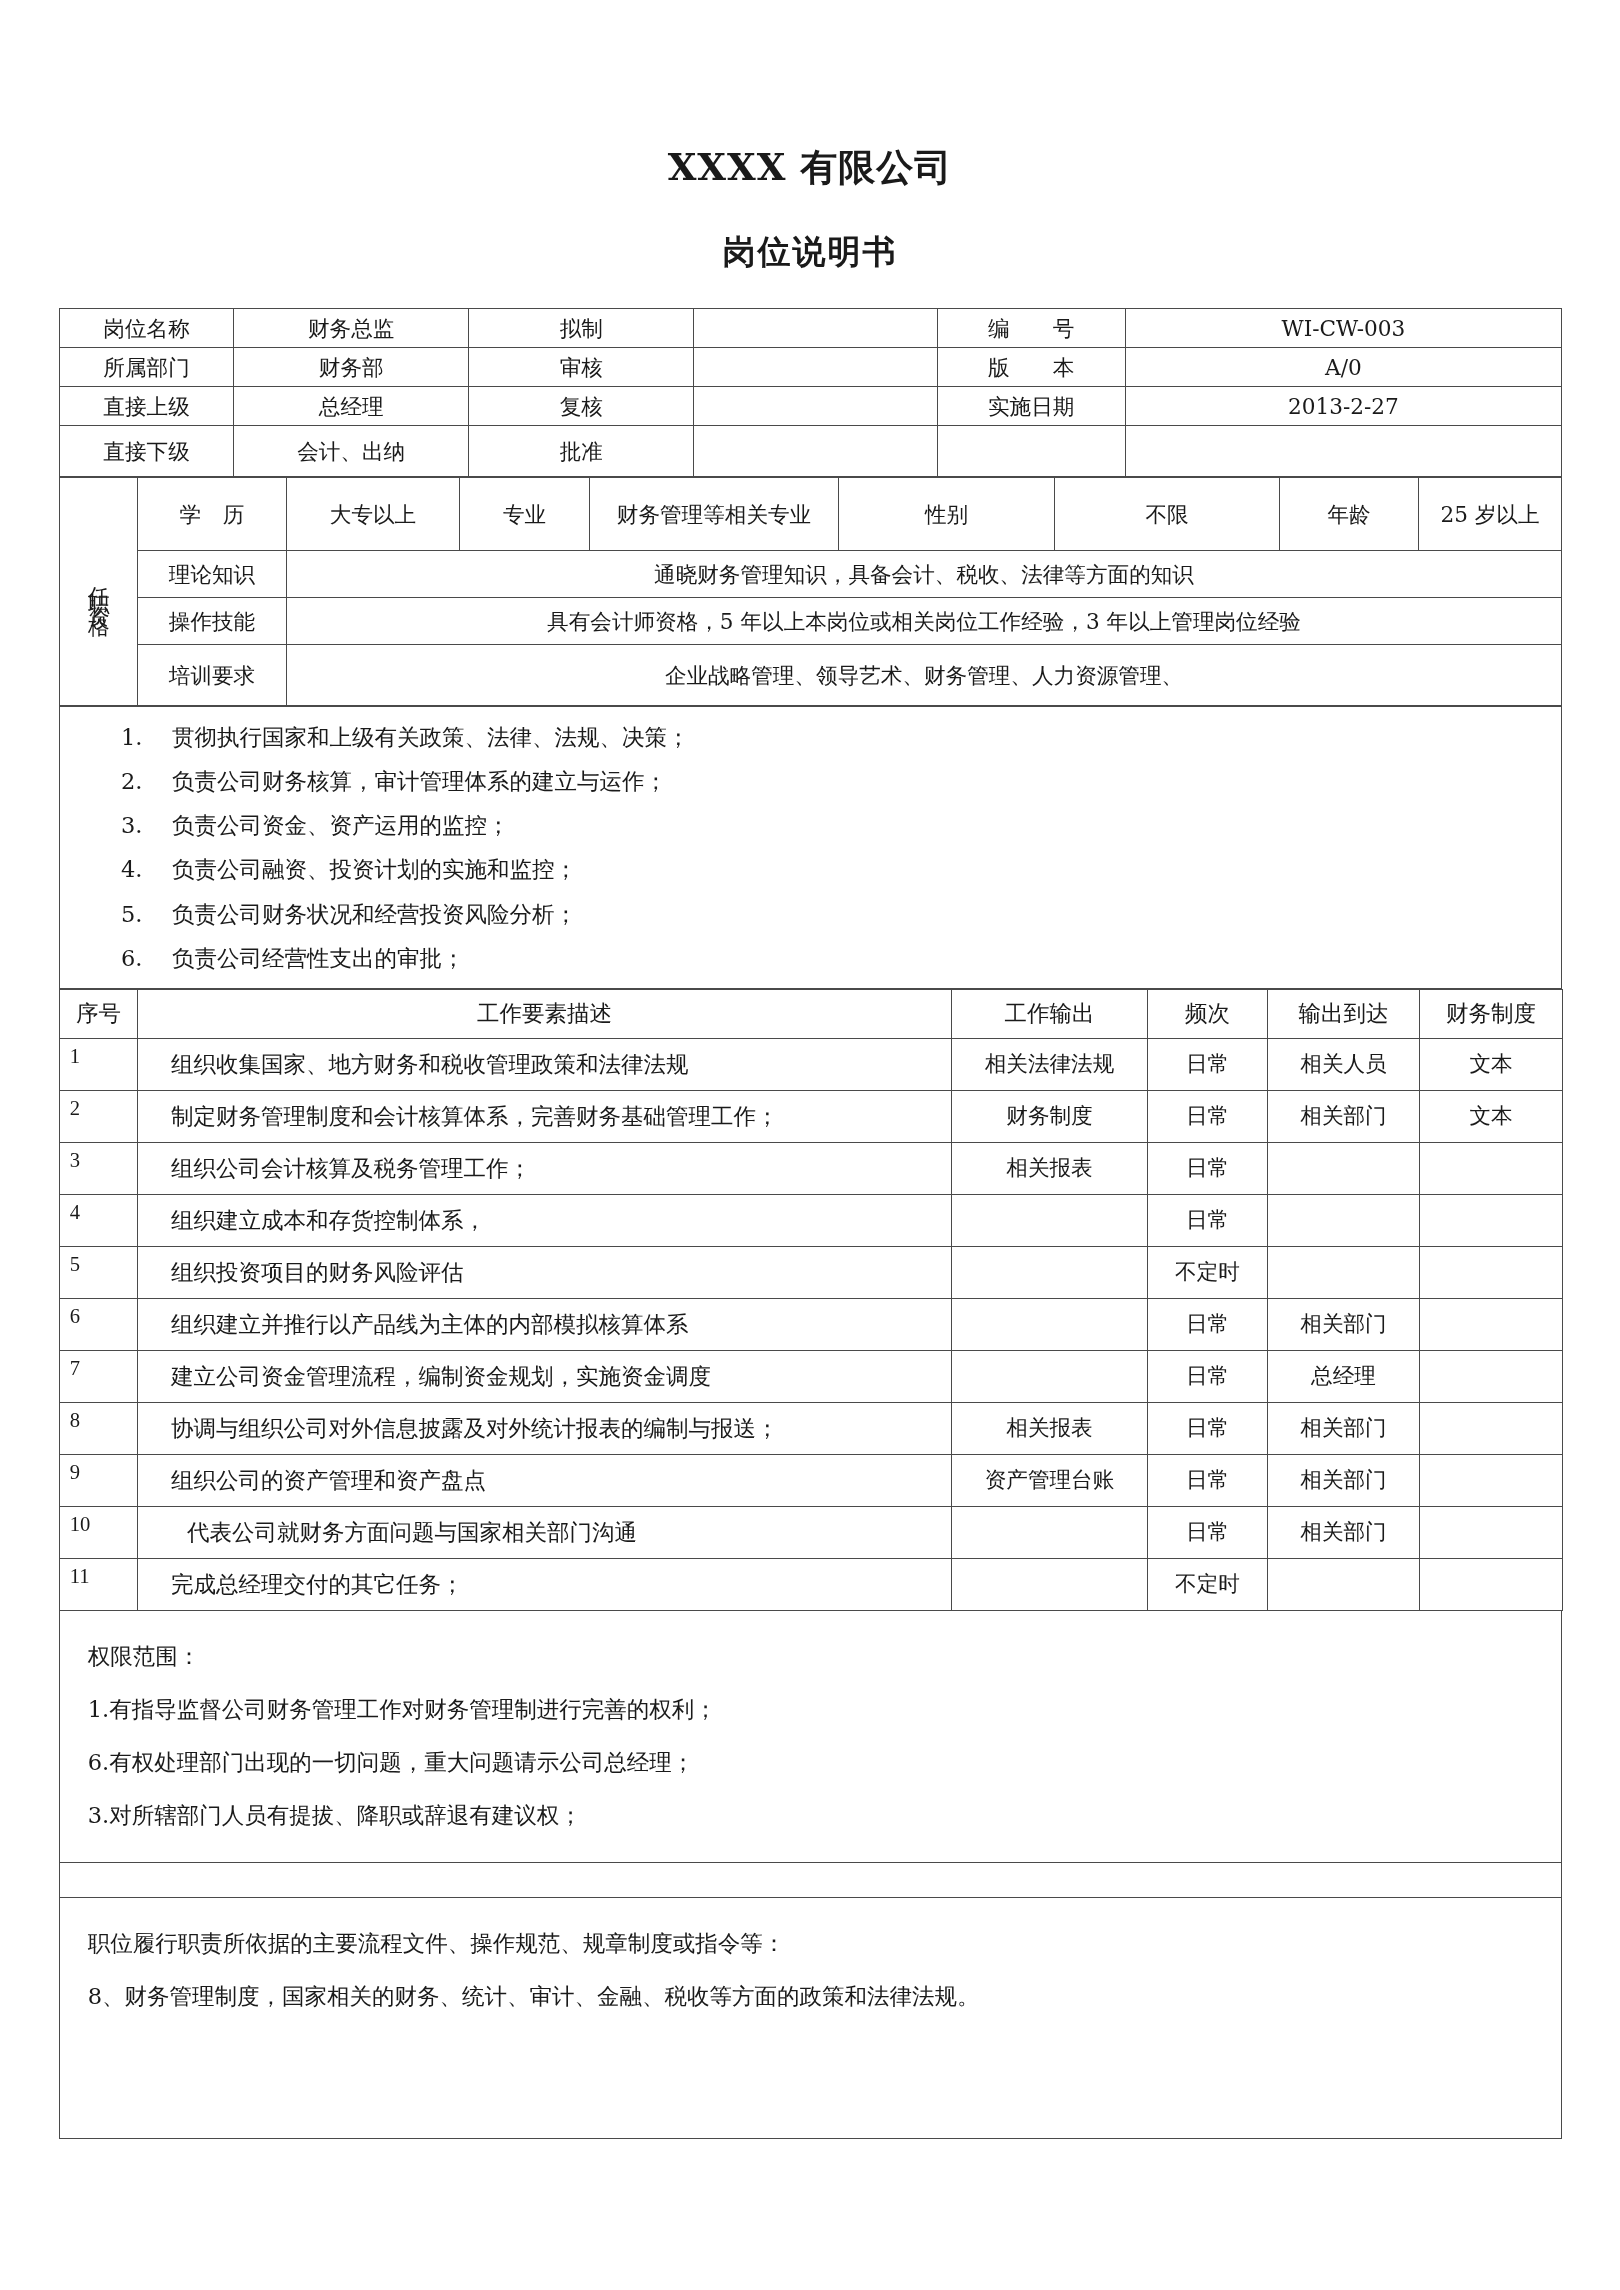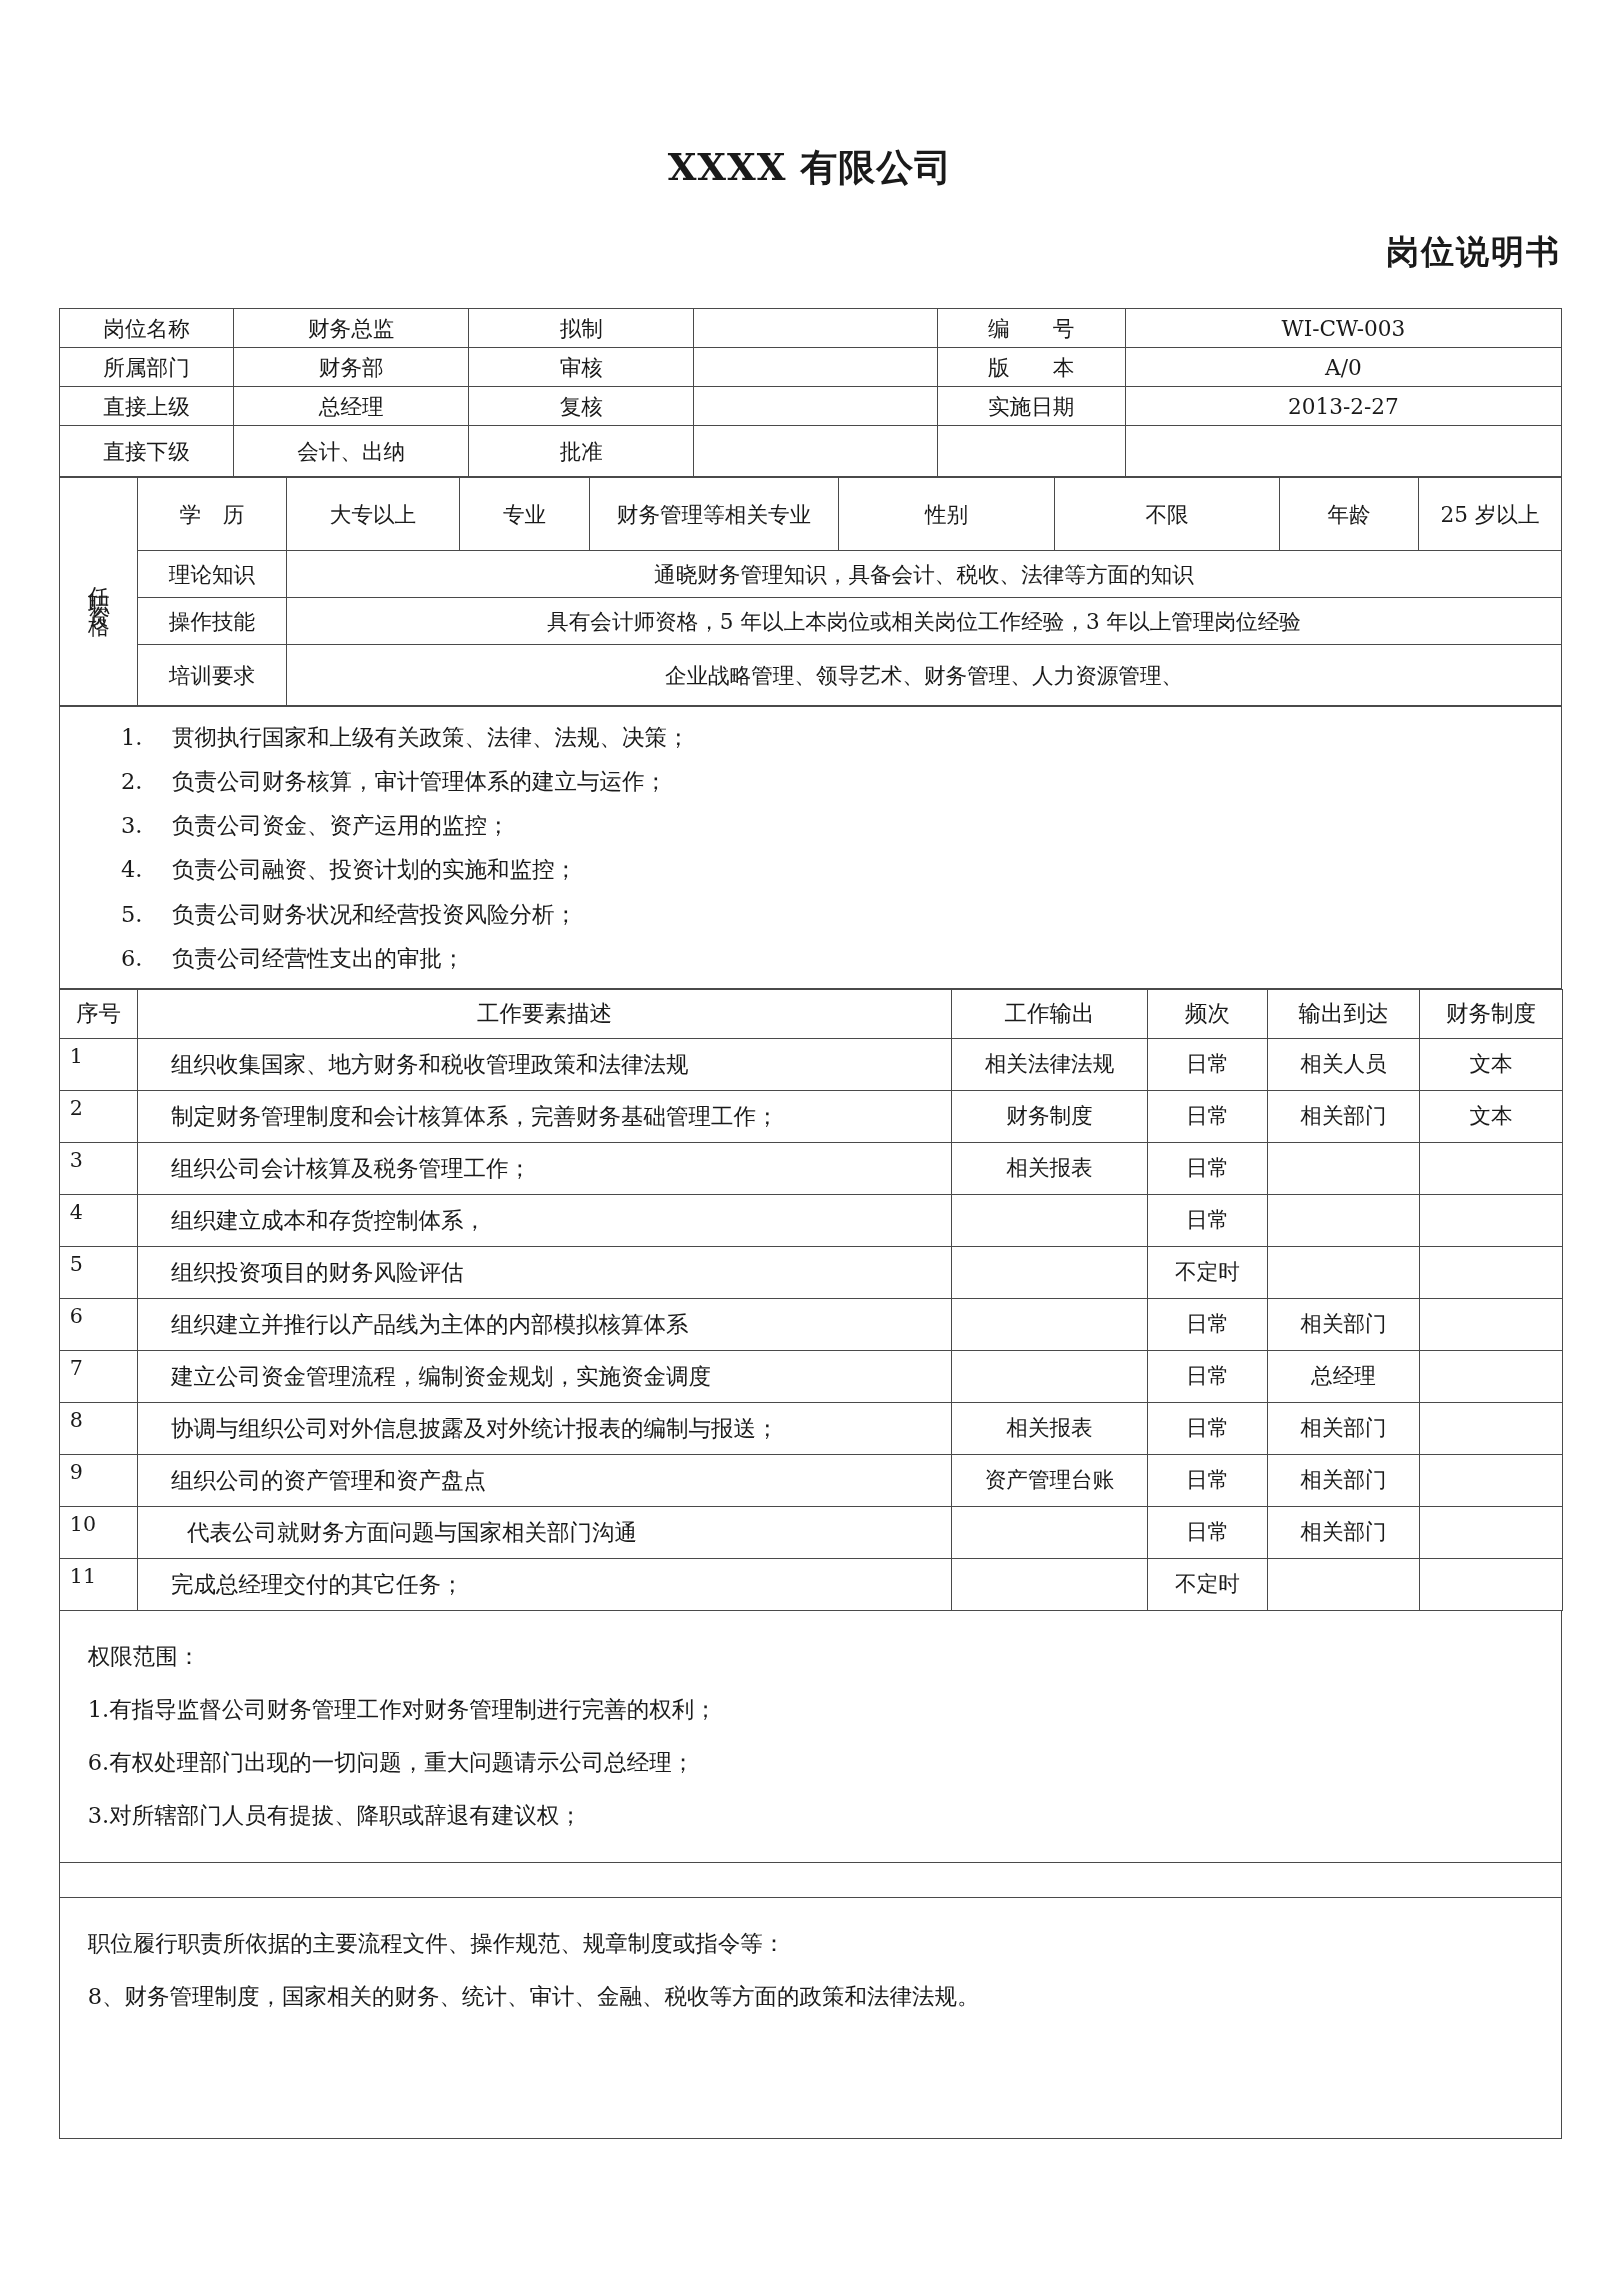--- a/index.html
+++ b/index.html
@@ -25,21 +25,21 @@
   
   .doc-title {
     text-align: center;
     font-size: 37px;
     font-weight: bold;
     letter-spacing: 1px;
     padding-top: 145px;
     line-height: 1.2;
   }
   .doc-subtitle {
-    text-align: right;
+    text-align: center;
     font-size: 33px;
     font-weight: bold;
     letter-spacing: 2px;
     padding-top: 41px;
     padding-bottom: 33px;
   }
 
   
   table.grid {
     width: 1503px;
@@ -95,20 +95,21 @@
     width: 39px;
     text-align: left;
     font-family: "DejaVu Serif", "Liberation Serif", serif;
   }
 
   
   table.tasks {
     width: 1503px;
     border-collapse: collapse;
     table-layout: fixed;
+    font-family: Liberation Serif, serif;
   }
   table.tasks td {
     border: 1px solid #4a4a4a;
     font-size: 21.6px;
     text-align: center;
     vertical-align: middle;
     height: 52px;
     box-sizing: border-box;
     line-height: 1.3;
   }

